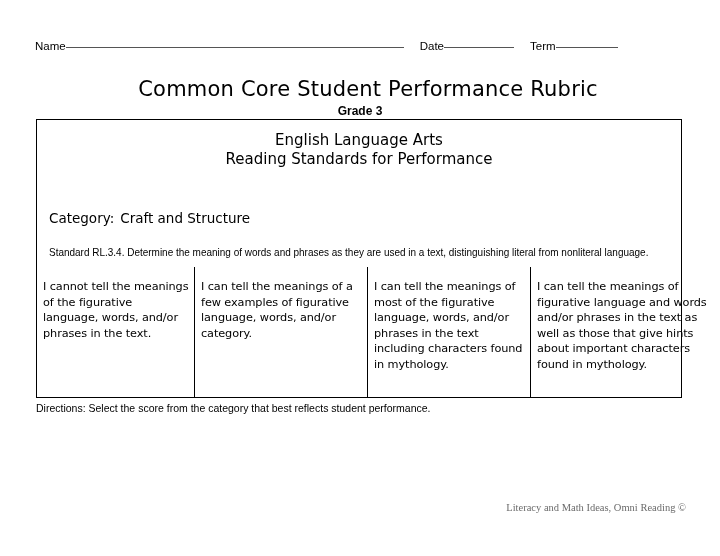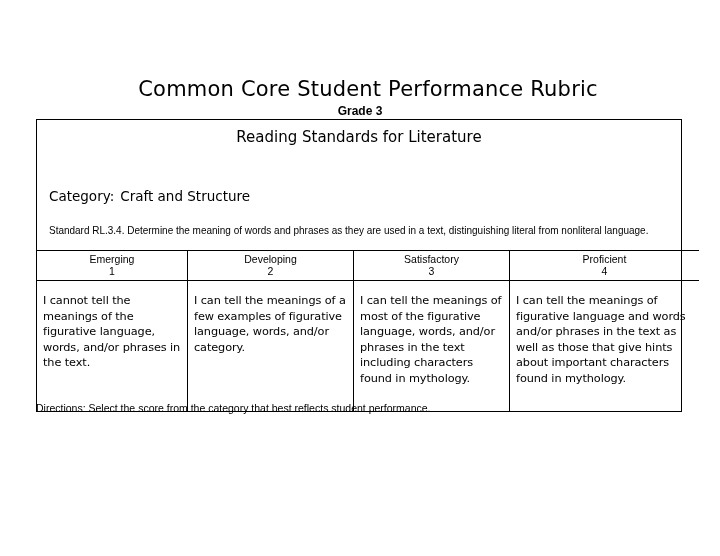--- a/index.html
+++ b/index.html
@@ -198,63 +198,50 @@
     line-height: 14px;
     color: #6b6b6b;
     white-space: nowrap;
   }
 </style>
 </head>
 <body>
 
 <div class="page">
 
+  <div class="idline">
+    <span class="fld">Name</span><span class="rule rule-name"></span><span class="gap-sm"></span><span class="fld">Date</span><span class="rule rule-date"></span><span class="gap-sm"></span><span class="fld">Term</span><span class="rule rule-term"></span>
+  </div>
 
   <div class="doc-title">Common Core Student Performance Rubric</div>
   <div class="doc-subtitle">Grade 3</div>
 
   <div class="rubric-box">
 
     <div class="header-zone">
-      <div class="ela-sub">Reading Standards for Literature</div>
+      <div class="ela-title">English Language Arts</div>
+      <div class="ela-sub">Reading Standards for Performance</div>
 
       <div class="category-line">
         <span class="cat-label">Category:</span><span class="cat-value">Craft and Structure</span>
       </div>
 
       <div class="standard-text">Standard RL.3.4.  Determine the meaning of words and phrases as they are used in a text, distinguishing literal from nonliteral language.</div>
     </div>
 
     <table class="rubric-table">
       <tbody>
-          <tr class="head-row">
-        <th class="col-1">
-          <span class="lvl-name">Emerging</span>
-          <span class="lvl-num">1</span>
-        </th>
-        <th class="col-2">
-          <span class="lvl-name">Developing</span>
-          <span class="lvl-num">2</span>
-        </th>
-        <th class="col-3">
-          <span class="lvl-name">Satisfactory</span>
-          <span class="lvl-num">3</span>
-        </th>
-        <th class="col-4">
-          <span class="lvl-name">Proficient</span>
-          <span class="lvl-num">4</span>
-        </th>
-      </tr>
       <tr class="body-row">
         <td class="col-1">I cannot tell the meanings of the figurative language, words, and/or phrases in the text.</td>
         <td class="col-2">I can tell the meanings of a few examples of figurative language, words, and/or category.</td>
         <td class="col-3">I can tell the meanings of most of the figurative language, words, and/or phrases in the text including characters found in mythology.</td>
         <td class="col-4">I can tell the meanings of figurative language and words and/or phrases in the text as well as those that give hints about important characters found in mythology.</td>
       </tr>
     </tbody>
       </table>
   </div>
 
   <div class="directions">Directions:  Select the score from the category that best reflects student performance.</div>
 
 
+  <div class="copyright">Literacy and Math Ideas, Omni Reading ©</div>
 
 </div>
 
 </body></html>

